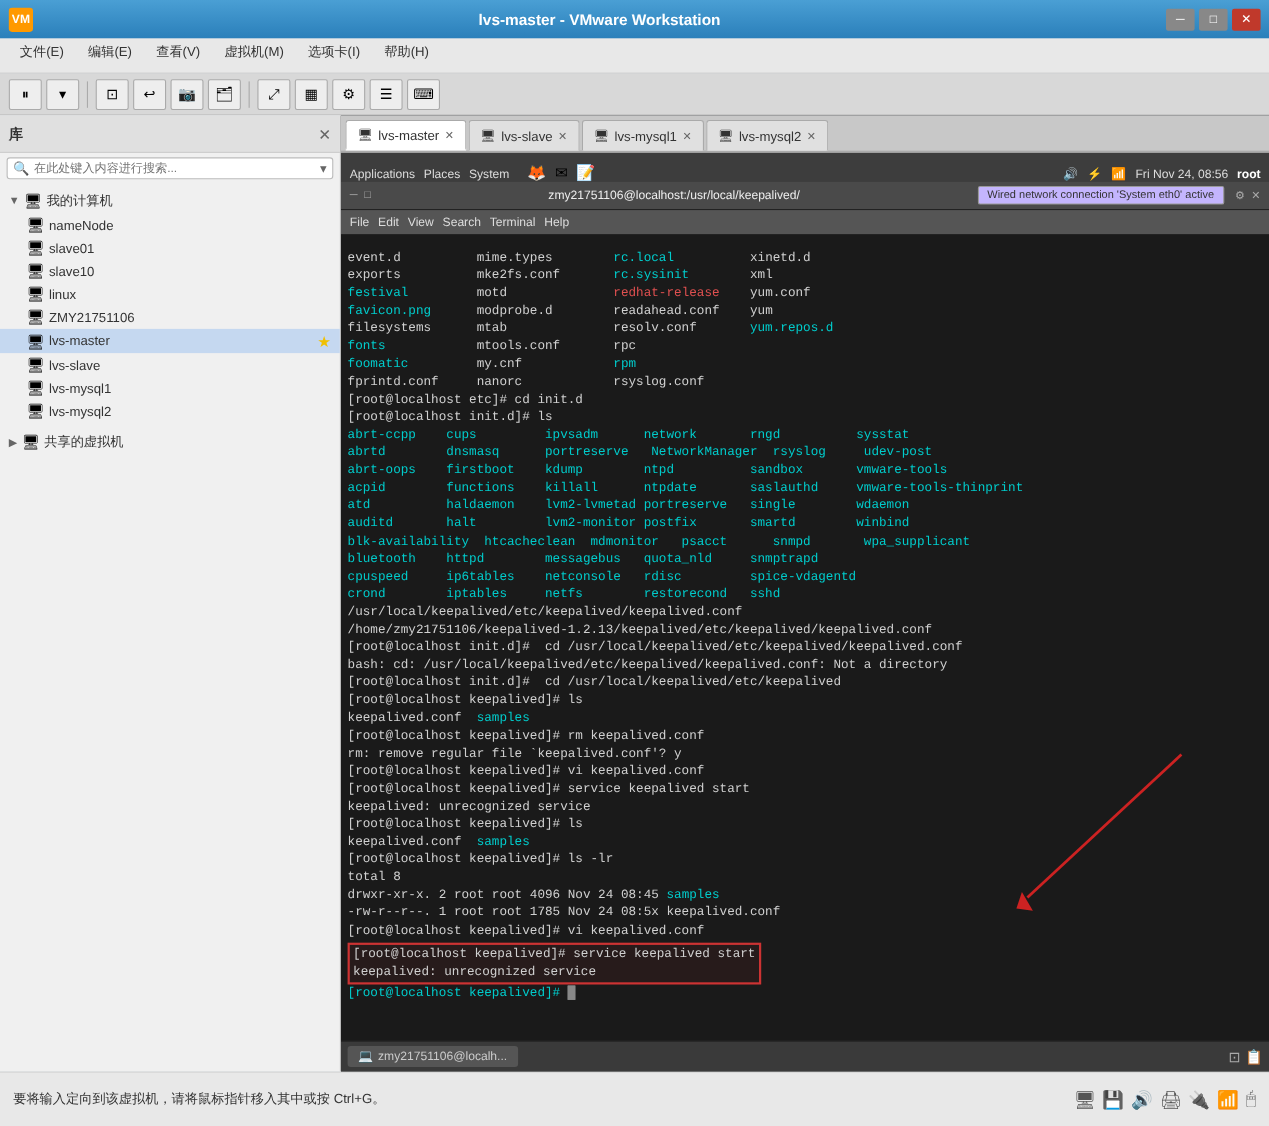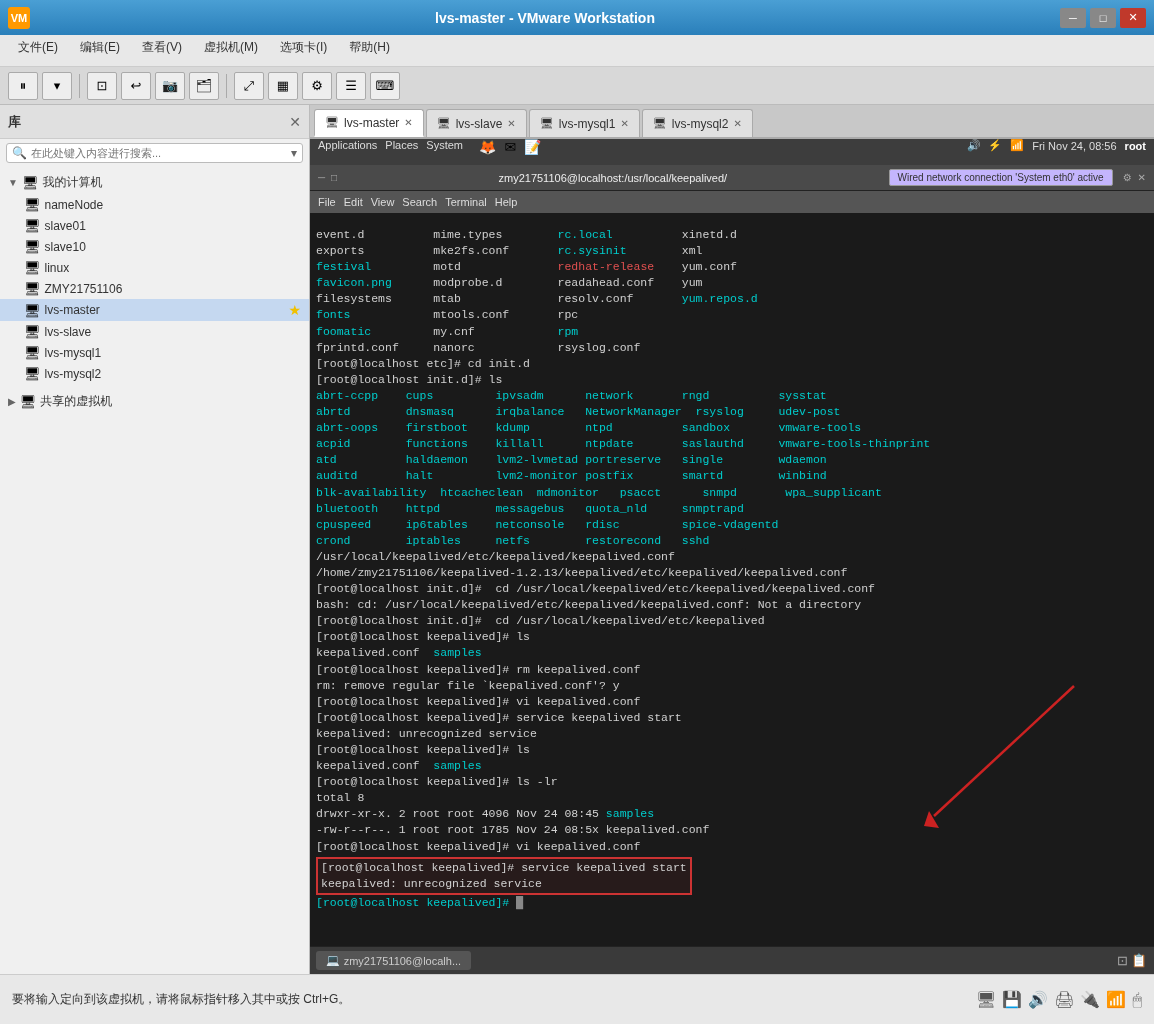--- a/index.html
+++ b/index.html
@@ -94,21 +94,21 @@
       margin-right: 2px; cursor: pointer; font-size: 12px; color: #333; gap: 5px;
       height: 28px;
     }
     .tab.active { background: white; border-bottom: 2px solid white; }
     .tab-close { font-size: 10px; color: #666; cursor: pointer; }
     .tab-icon { font-size: 11px; }
 
     
     #guest-topbar {
       height: 26px; background: #3d3d3d;
-      display: flex; align-items: flex-start; padding: 0 8px; gap: 8px;
+      display: flex; align-items: flex-end; padding: 0 8px; gap: 8px;
     }
     .guest-menu { color: #ddd; font-size: 11px; cursor: pointer; }
     .guest-right { margin-left: auto; display: flex; align-items: center; gap: 8px; color: #ddd; font-size: 11px; }
 
     
     #terminal-wrapper { flex: 1; display: flex; flex-direction: column; position: relative; }
     #terminal-titlebar {
       height: 26px; background: #4a4a4a; display: flex; align-items: center;
       padding: 0 8px; gap: 6px; border-bottom: 1px solid #222;
     }
@@ -328,21 +328,21 @@
         <div class="term-line"><span class="c-white">exports          mke2fs.conf       </span><span class="c-cyan">rc.sysinit</span><span class="c-white">        xml</span></div>
         <div class="term-line"><span class="c-cyan">festival</span><span class="c-white">         motd              </span><span class="c-red">redhat-release</span><span class="c-white">    yum.conf</span></div>
         <div class="term-line"><span class="c-cyan">favicon.png</span><span class="c-white">      modprobe.d        readahead.conf    yum</span></div>
         <div class="term-line"><span class="c-white">filesystems      mtab              resolv.conf       </span><span class="c-cyan">yum.repos.d</span></div>
         <div class="term-line"><span class="c-cyan">fonts</span><span class="c-white">            mtools.conf       rpc</span></div>
         <div class="term-line"><span class="c-cyan">foomatic</span><span class="c-white">         my.cnf            </span><span class="c-cyan">rpm</span></div>
         <div class="term-line"><span class="c-white">fprintd.conf     nanorc            rsyslog.conf</span></div>
         <div class="term-line"><span class="c-white">[root@localhost etc]# cd init.d</span></div>
         <div class="term-line"><span class="c-white">[root@localhost init.d]# ls</span></div>
         <div class="term-line"><span class="c-cyan">abrt-ccpp    cups         ipvsadm      network       rngd          sysstat</span></div>
-        <div class="term-line"><span class="c-cyan">abrtd        dnsmasq      irqbalance   NetworkManager  rsyslog     udev-post</span></div>
+        <div class="term-line"><span class="c-cyan">abrtd        dnsmasq      portreserve   NetworkManager  rsyslog     udev-post</span></div>
         <div class="term-line"><span class="c-cyan">abrt-oops    firstboot    kdump        ntpd          sandbox       vmware-tools</span></div>
         <div class="term-line"><span class="c-cyan">acpid        functions    killall      ntpdate       saslauthd     vmware-tools-thinprint</span></div>
         <div class="term-line"><span class="c-cyan">atd          haldaemon    lvm2-lvmetad portreserve   single        wdaemon</span></div>
         <div class="term-line"><span class="c-cyan">auditd       halt         lvm2-monitor postfix       smartd        winbind</span></div>
         <div class="term-line"><span class="c-cyan">blk-availability  htcacheclean  mdmonitor   psacct      snmpd       wpa_supplicant</span></div>
         <div class="term-line"><span class="c-cyan">bluetooth    httpd        messagebus   quota_nld     snmptrapd</span></div>
         <div class="term-line"><span class="c-cyan">cpuspeed     ip6tables    netconsole   rdisc         spice-vdagentd</span></div>
         <div class="term-line"><span class="c-cyan">crond        iptables     netfs        restorecond   sshd</span></div>
         <div class="term-line"><span class="c-white">/usr/local/keepalived/etc/keepalived/keepalived.conf</span></div>
         <div class="term-line"><span class="c-white">/home/zmy21751106/keepalived-1.2.13/keepalived/etc/keepalived/keepalived.conf</span></div>

